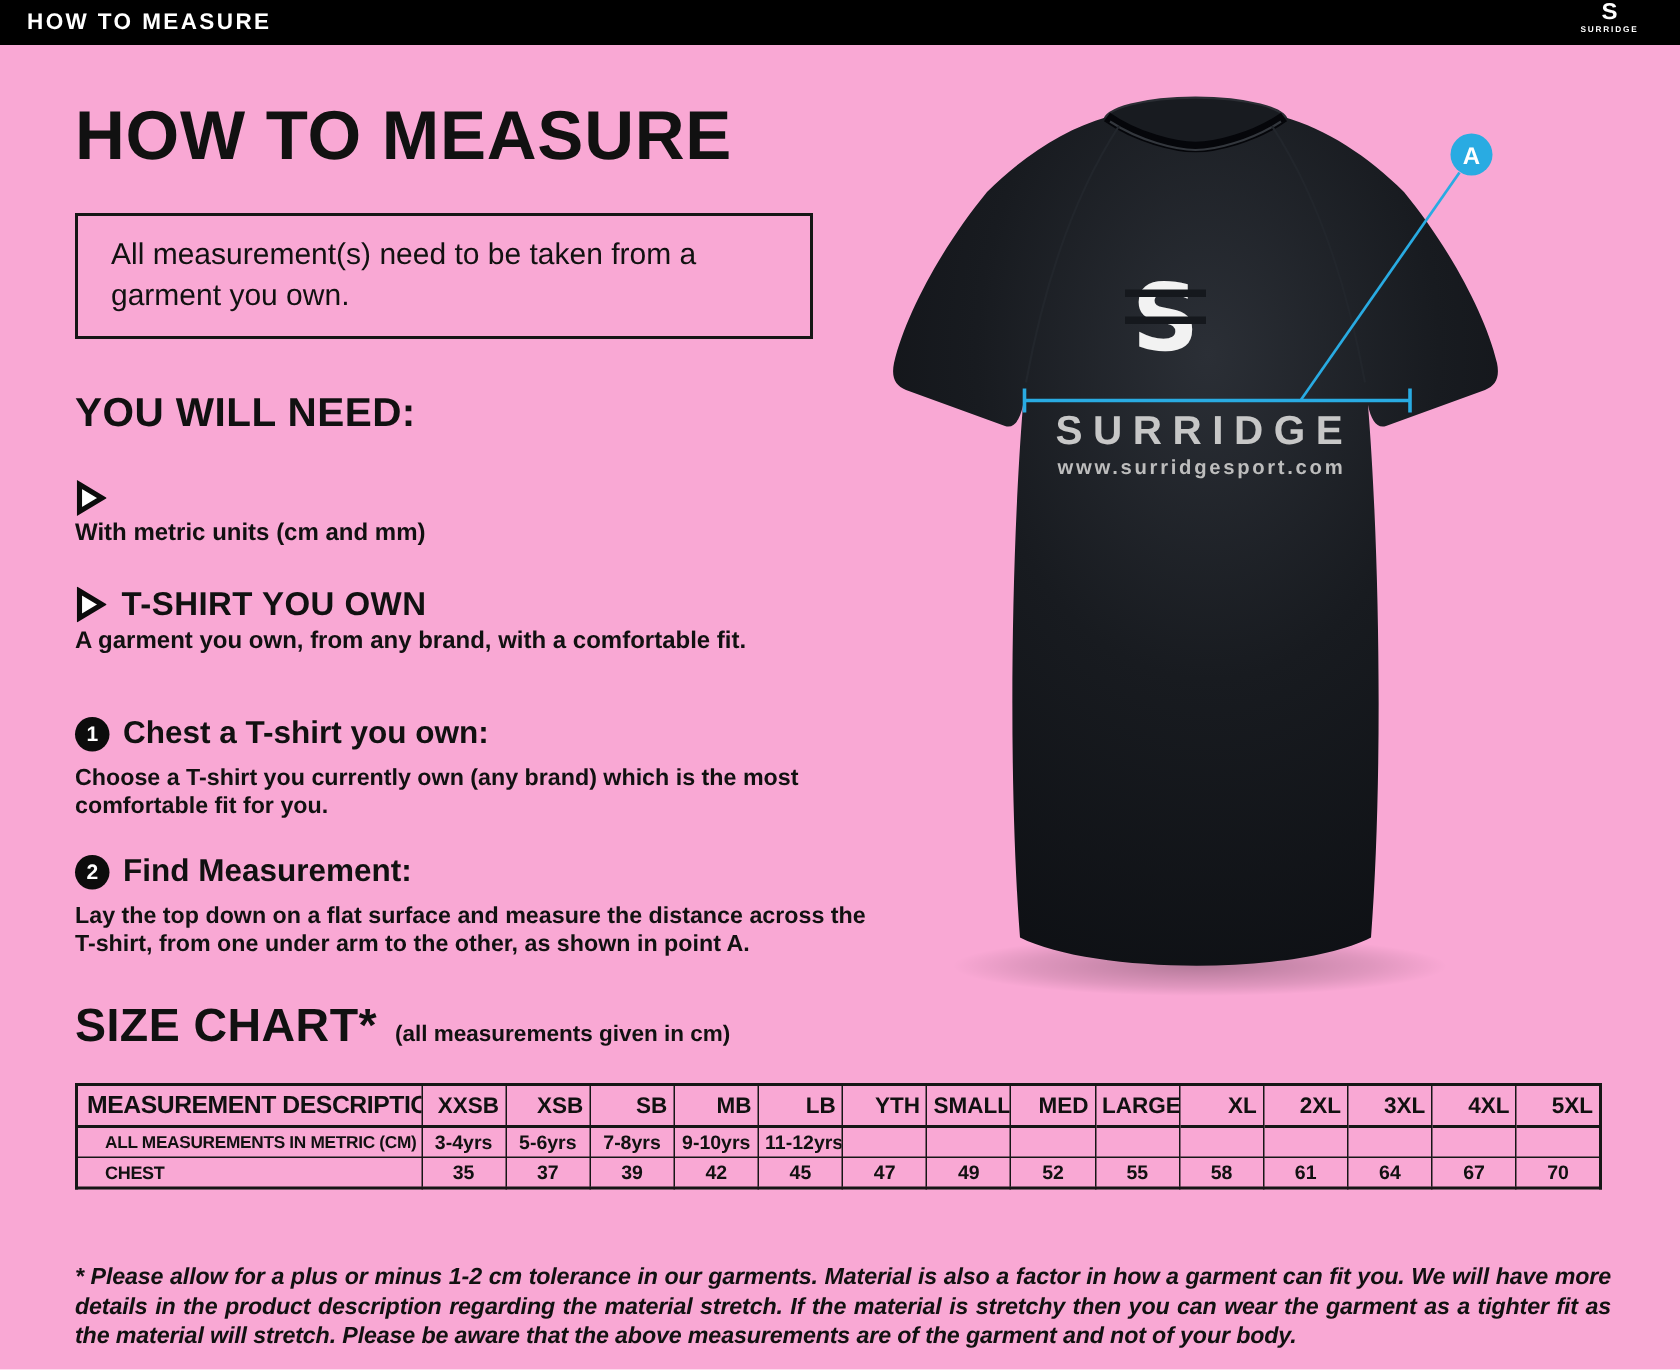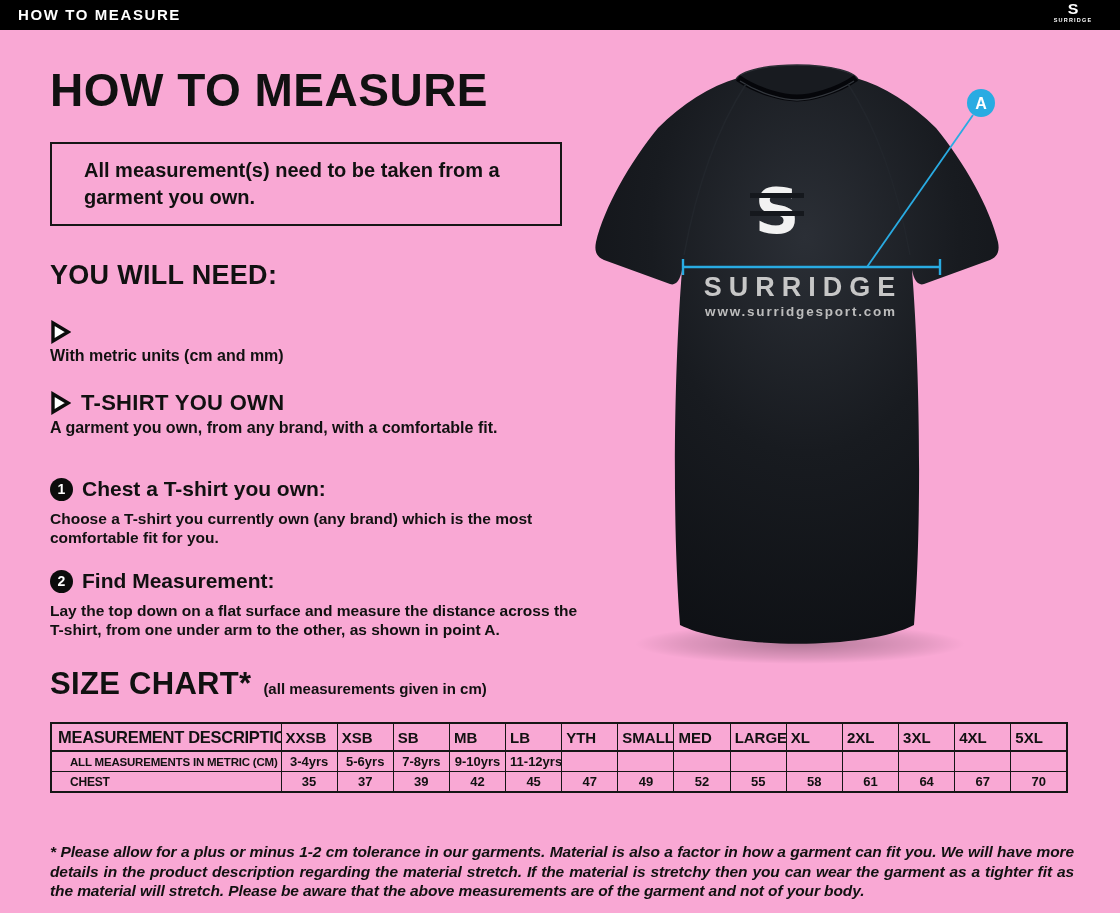--- a/index.html
+++ b/index.html
@@ -11,21 +11,21 @@
   .topbar-title{position:absolute;left:18px;top:0;height:30px;line-height:30px;color:#fff;
                 font-size:15px;font-weight:700;letter-spacing:1.6px;}
   .topbar-logo{position:absolute;right:12px;top:1px;width:70px;text-align:center;color:#fff;line-height:1;}
   .topbar-logo .mark{font-size:16px;font-weight:800;display:block;transform:scaleY(.95);}
   .topbar-logo .word{font-size:5.5px;font-weight:700;letter-spacing:1.2px;display:block;margin-top:1px;}
 
   
   .h1{position:absolute;left:50px;top:66px;font-size:46px;line-height:48px;font-weight:800;
       letter-spacing:.5px;}
   .notice{position:absolute;left:50px;top:142px;width:444px;border:2px solid #161616;
-          padding:13px 32px;font-size:20px;font-weight:700;line-height:27px;}
+          padding:13px 22px;font-size:20px;font-weight:400;line-height:27px;}
   .h2{position:absolute;left:50px;top:260px;font-size:27px;font-weight:800;letter-spacing:.3px;}
 
   .need-item{position:absolute;left:50px;}
   .need-title-row{display:flex;align-items:center;gap:10px;}
   .need-title{font-size:22px;font-weight:800;letter-spacing:.3px;}
   .need-desc{font-size:16px;font-weight:700;margin-top:3px;}
   .tri{width:21px;height:24px;display:block;}
 
   .step{position:absolute;left:50px;}
   .step-title-row{display:flex;align-items:center;gap:9px;}
@@ -37,21 +37,21 @@
   #step2 .step-desc{width:545px;}
 
   
   .sizechart-head{position:absolute;left:50px;top:666px;display:flex;align-items:baseline;gap:12px;}
   .sizechart-title{font-size:31px;font-weight:800;letter-spacing:.3px;}
   .sizechart-sub{font-size:15px;font-weight:800;}
 
   table.size{position:absolute;left:50px;top:722px;width:1018px;border-collapse:collapse;
              table-layout:fixed;border:2px solid #161616;}
   table.size th, table.size td{border:1px solid #161616;padding:0 4px;overflow:hidden;white-space:nowrap;}
-  table.size thead th{height:26px;font-size:15px;font-weight:800;text-align:left;
+  table.size thead th{height:26px;font-size:15px;font-weight:800;text-align:right;
                       border-bottom:2px solid #161616;}
   table.size thead th.c-first{text-align:left;font-size:16.5px;padding-left:6px;letter-spacing:-0.3px;}
   table.size td{height:19px;font-size:13px;font-weight:600;text-align:center;}
   table.size td.c-first{text-align:left;padding-left:18px;font-size:11.5px;font-weight:800;letter-spacing:-0.2px;}
   table.size tr.r-chest td.c-first{font-size:12px;}
 
   .footnote{position:absolute;left:50px;top:842px;width:1024px;font-size:15.5px;font-weight:700;
             font-style:italic;line-height:19.5px;text-align:justify;letter-spacing:-0.1px;}
 
   

